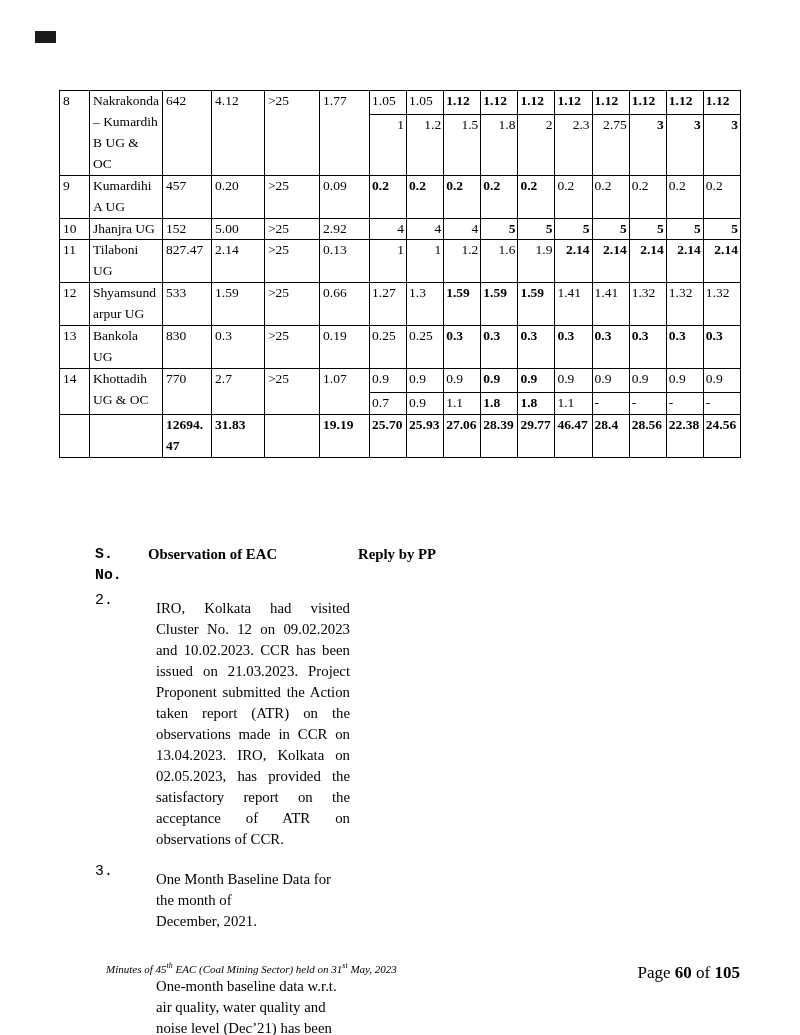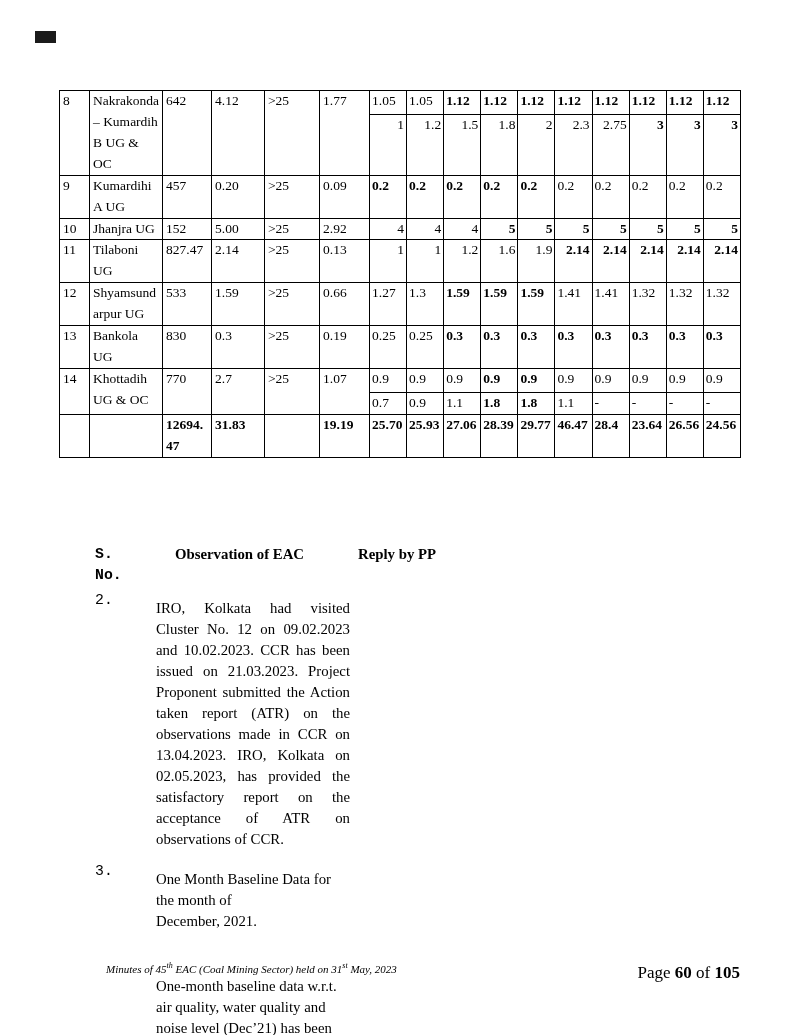--- a/index.html
+++ b/index.html
@@ -38,21 +38,21 @@
 
   
   .obs {
     position: absolute; left: 95px; top: 544px; width: 614px;
     font-size: 14.8px; line-height: 21px;
   }
   .obs-row { display: grid; grid-template-columns: 53px 210px 351px; }
   .obs-head { font-weight: bold; margin-bottom: 4px; }
   .obs-item { margin-top: 3px; }
   .c-no  { padding-right: 13px; font-family: Liberation Mono, monospace; }
-  .c-obs { padding-right: 27px; text-align: center; }
+  .c-obs { padding-right: 27px; }
   .c-reply p { margin: 8px; }
   .c-reply p.gap { margin-top: 44px; }
   .just { text-align: justify; }
   .preline { white-space: pre-line; }
 
   
   .footer-left {
     position: absolute; left: 106px; top: 963px;
     font-size: 11px; font-style: italic;
   }
@@ -236,22 +236,22 @@
           <td class="b">31.83</td>
           <td class="b"></td>
           <td class="b">19.19</td>
           <td class="yr al b">25.70</td>
           <td class="yr al b">25.93</td>
           <td class="yr al b">27.06</td>
           <td class="yr al b">28.39</td>
           <td class="yr al b">29.77</td>
           <td class="yr al b">46.47</td>
           <td class="yr al b">28.4</td>
-          <td class="yr al b">23.64</td>
-          <td class="yr al b">26.56</td>
+          <td class="yr al b">28.56</td>
+          <td class="yr al b">22.38</td>
           <td class="yr al b">24.56</td>
         </tr>
       </tbody>
   </table>
 </div>
 
 <div class="obs">
   <div class="obs-row obs-head">
     <div class="c-no">S. No.</div>
     <div class="c-obs">Observation of EAC</div>

